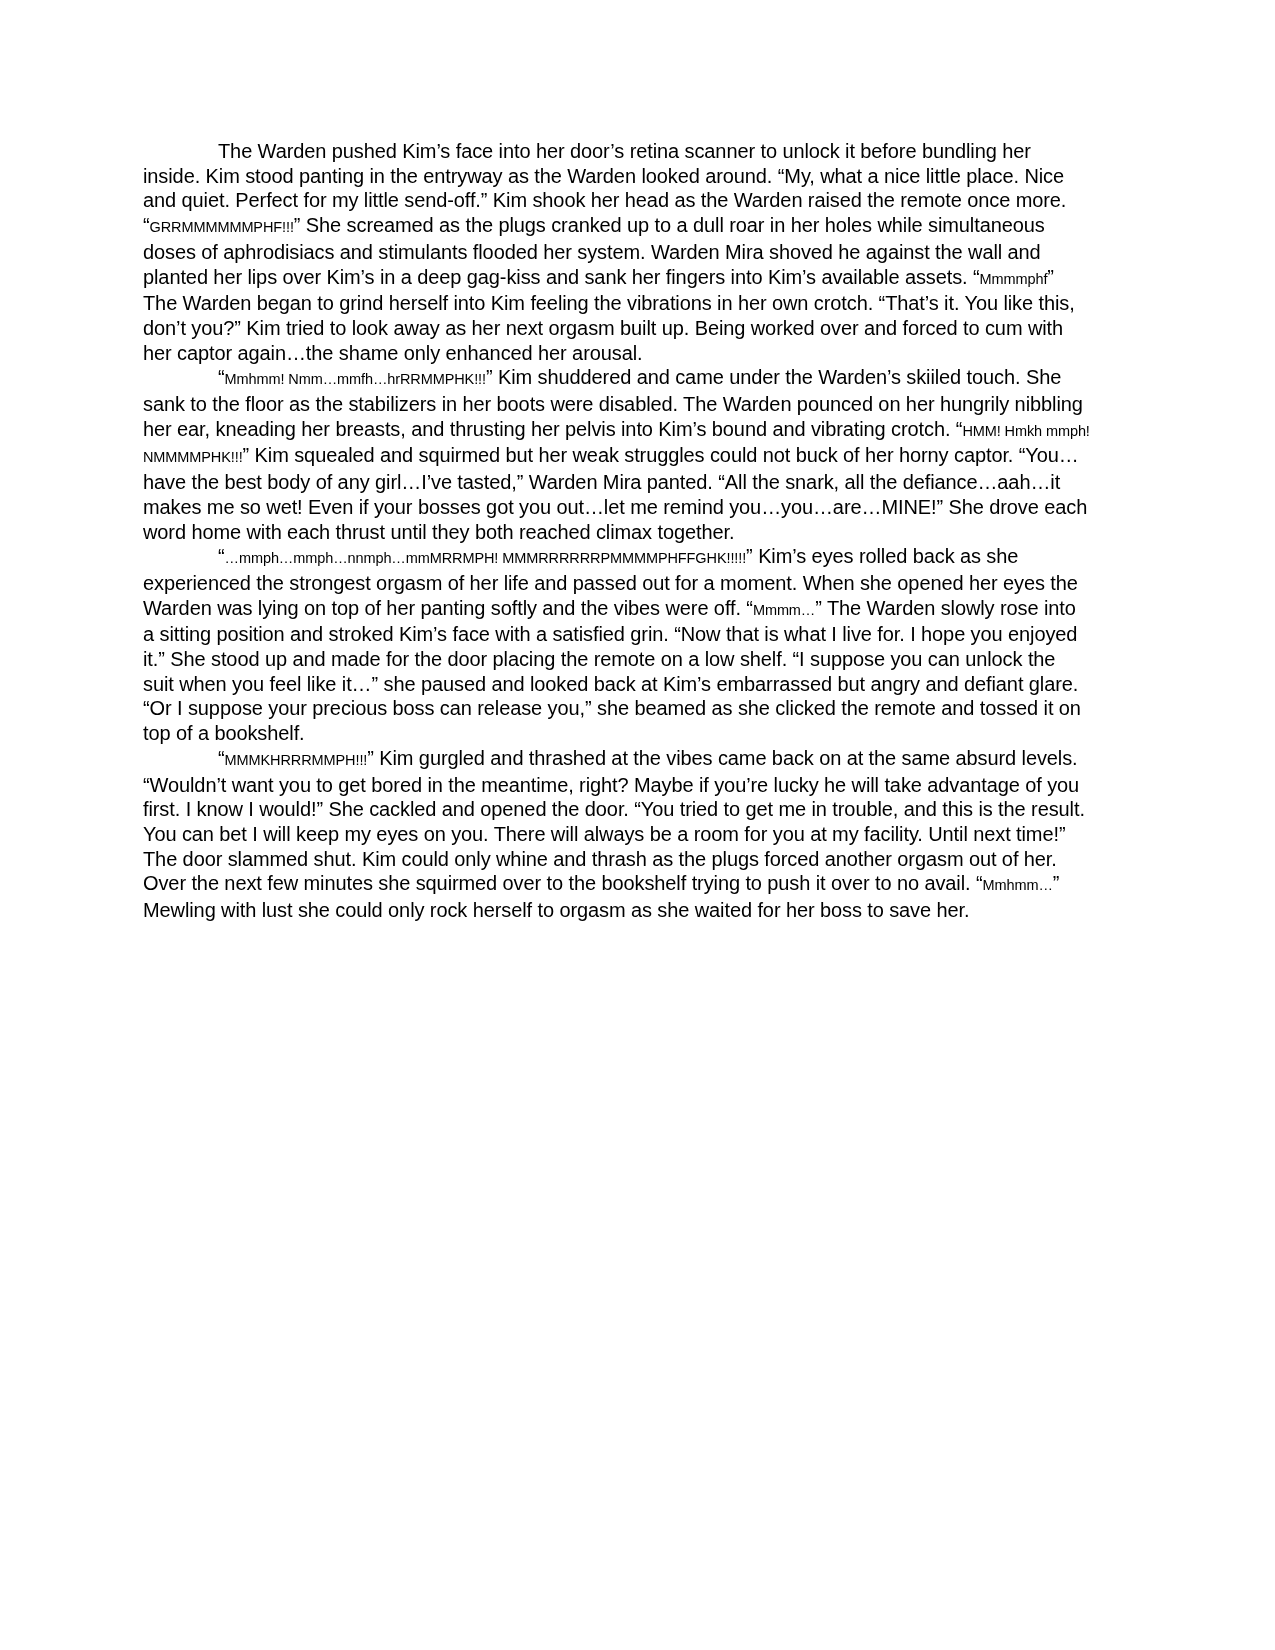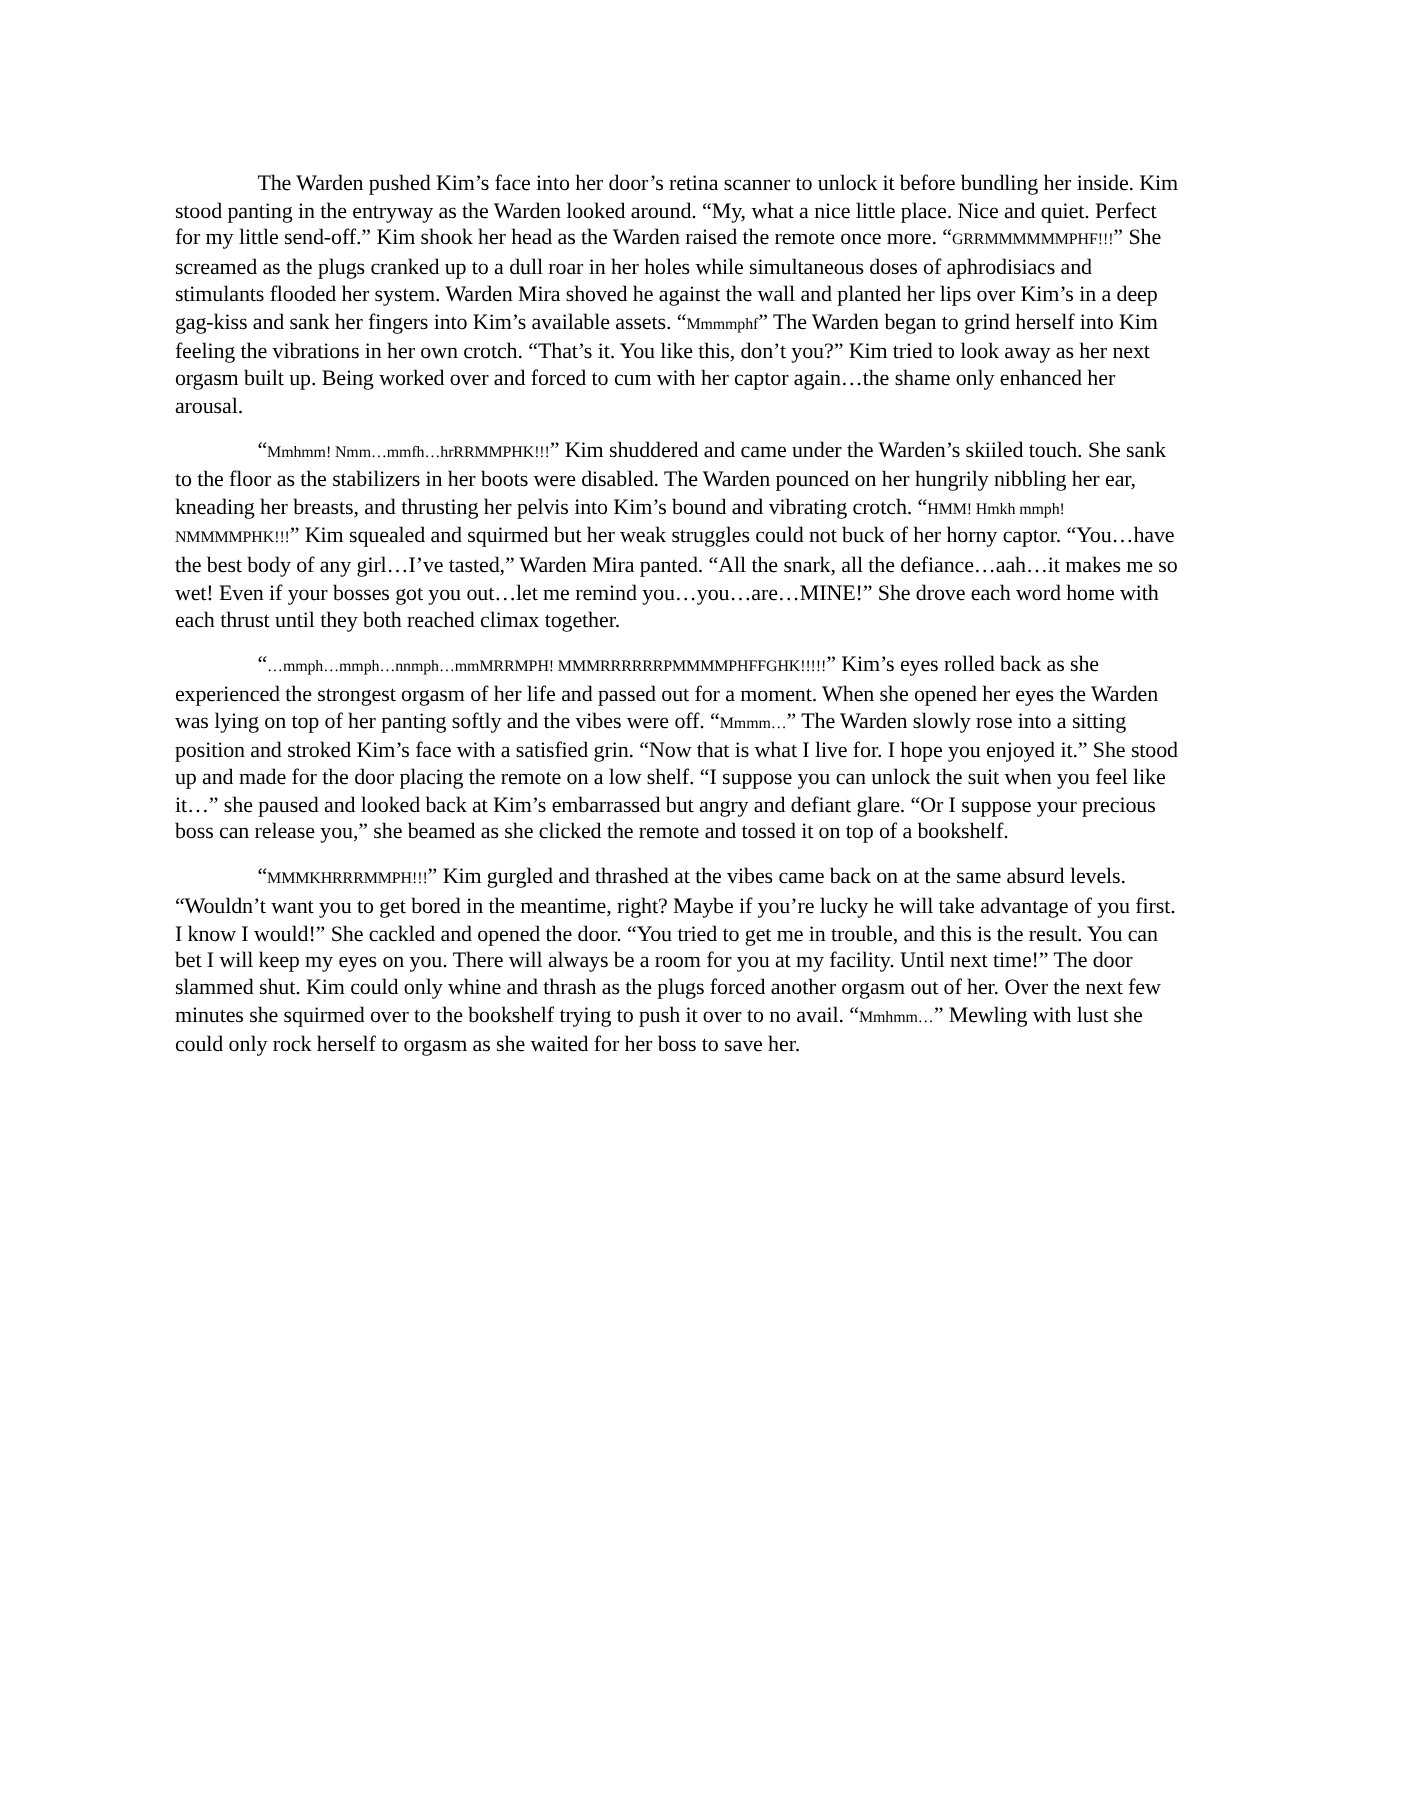--- a/index.html
+++ b/index.html
@@ -20,24 +20,23 @@
     top: 139px;
     width: 948px;
     font-family: "Liberation Sans", "DejaVu Sans", sans-serif;
     font-size: 20px;
     line-height: 24.7px;
     letter-spacing: -0.1px;
     color: #000000;
     text-align: left;
   }
   .text-block p {
-    margin: 16px;
+    margin: 0;
     padding: 0;
     text-indent: 75px;
-    font-family: Liberation Serif, serif;
   }
   .seg-muffled {
     font-size: 14.5px;
     letter-spacing: -0.1px;
   }
 </style>
 </head>
 <body>
 
 <div class="page">

